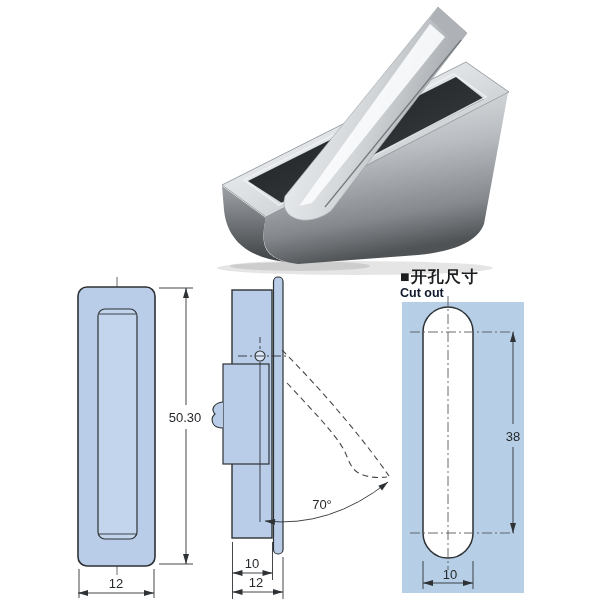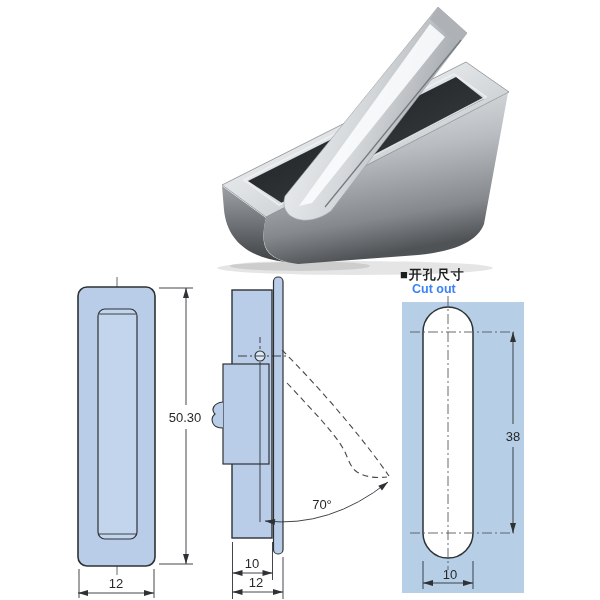--- a/index.html
+++ b/index.html
@@ -8,22 +8,22 @@
     font-family:"Liberation Sans", sans-serif;
     position:relative;overflow:hidden;
   }
   .canvas{position:absolute;inset:0;width:600px;height:600px;}
   .photo-wrap{position:absolute;left:170px;top:0;width:430px;height:275px;}
   .drawings-wrap{position:absolute;left:0;top:0;width:600px;height:520px;}
   .cutout-titles{
     position:absolute;left:400px;top:268px;width:140px;
     color:#1b1d1f;line-height:1.1;
   }
-  .cutout-titles .zh{font-size:13px;font-weight:bold;letter-spacing:1px;}
-  .cutout-titles .en{font-size:12.5px;font-weight:bold;color:#3b82f6;margin-left:12px;margin-top:1px;}
+  .cutout-titles .zh{font-size:16px;font-weight:bold;letter-spacing:1px;}
+  .cutout-titles .en{font-size:12.5px;font-weight:bold;color:#0f172a;margin-left:0;margin-top:1px;}
   svg text{
     font-family:"Liberation Sans", sans-serif;
     font-size:13px;fill:#26292c;
   }
 </style>
 </head>
 <body>
 
 <div class="canvas">
 

